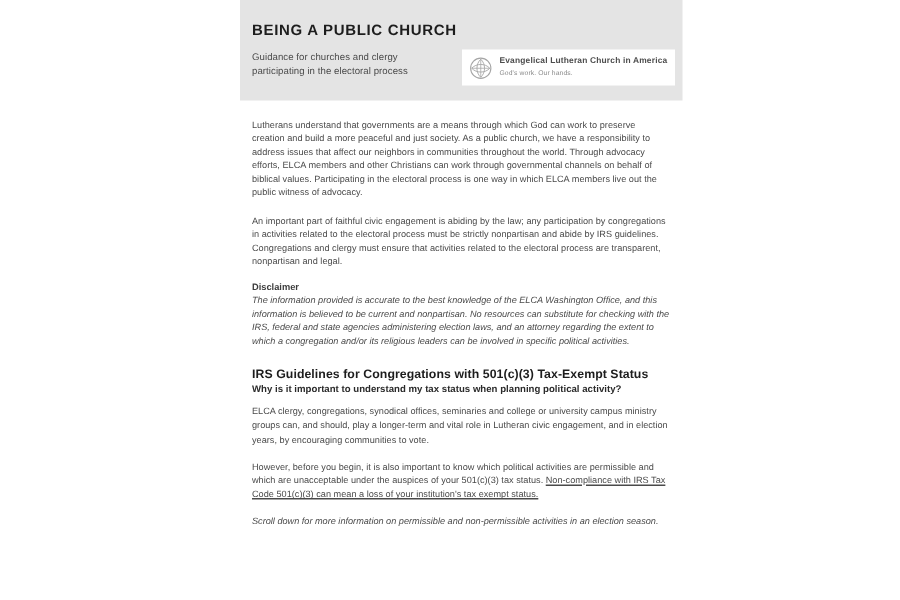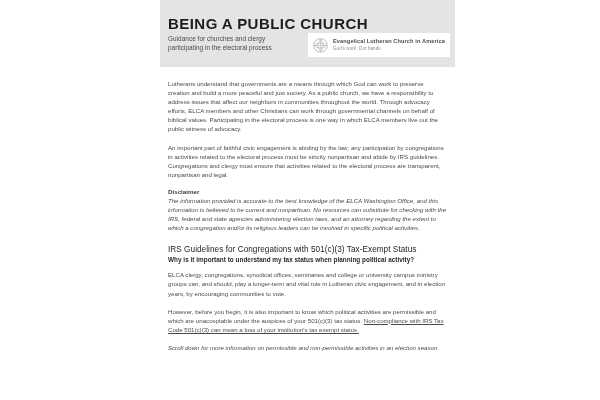--- a/index.html
+++ b/index.html
@@ -36,21 +36,21 @@
     position: relative;
     width: 295px;
     height: 67px;
     background: #e4e4e4;
     box-sizing: border-box;
   }
   .banner-title {
     position: absolute;
     left: 8px;
     top: 15px;
-    font-size: 15px;
+    font-size: 10px;
     font-weight: bold;
     letter-spacing: 0.45px;
     color: #1d1d1d;
     white-space: nowrap;
   }
   .banner-sub {
     position: absolute;
     left: 8px;
     top: 34px;
     width: 150px;
@@ -123,21 +123,21 @@
   p.italic {
     margin: 0 0 9px 0;
     font-size: 6.1px;
     line-height: 9.1px;
     color: #4a4a4a;
     font-style: italic;
   }
   h2.section {
     margin: 13px 0 2px 0;
     font-size: 8.2px;
-    font-weight: normal;
+    font-weight: bold;
     color: #1d1d1d;
     letter-spacing: 0.05px;
   }
   h3.question {
     margin: 0 0 7px 0;
     font-size: 6.4px;
     font-weight: bold;
     color: #2a2a2a;
     letter-spacing: 0.02px;
   }

